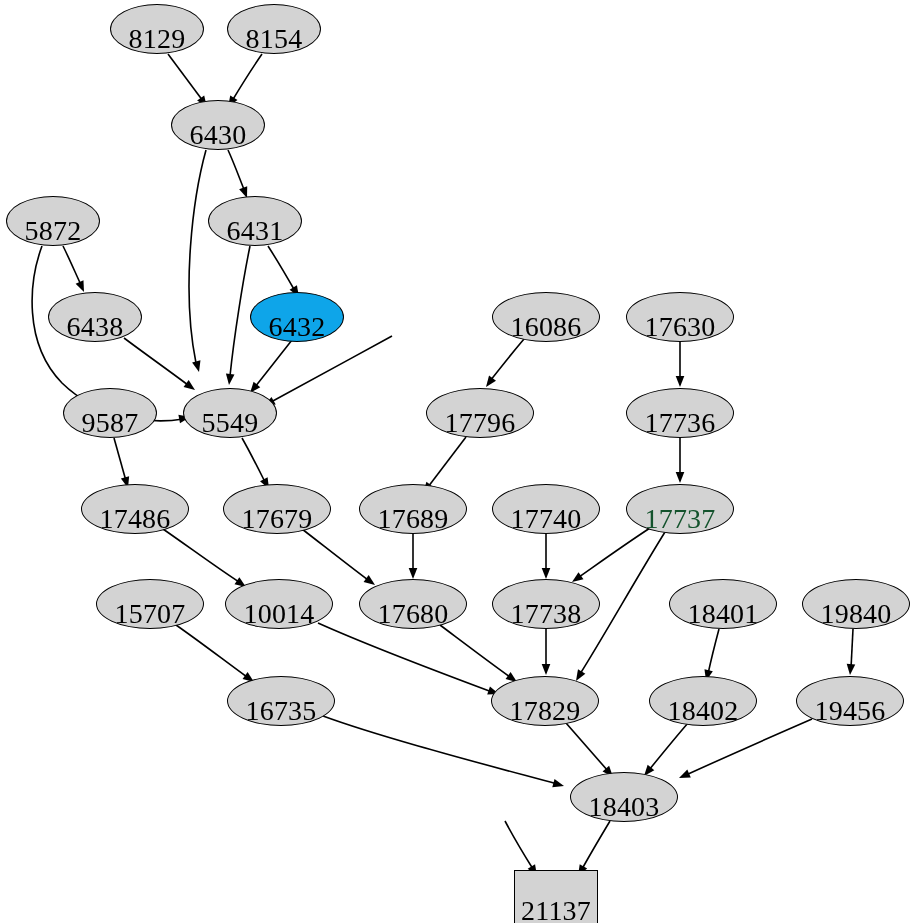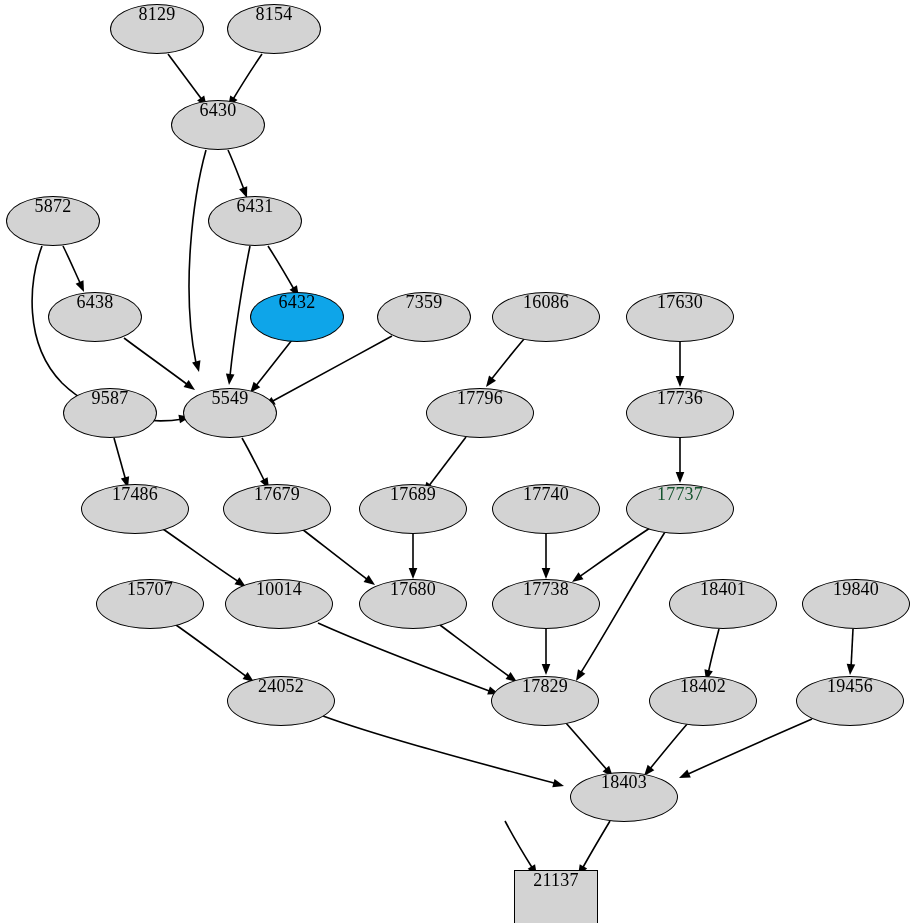--- a/index.html
+++ b/index.html
@@ -21,28 +21,28 @@
   #edge-layer {
     position: absolute;
     left: 0;
     top: 0;
     width: 918px;
     height: 923px;
   }
   .graph-node {
     position: absolute;
     display: flex;
-    align-items: flex-start;
+    align-items: flex-end;
     justify-content: center;
     box-sizing: border-box;
     background: #d3d3d3;
     border: 1px solid #000000;
     color: #000000;
     font-family: "Liberation Serif", "DejaVu Serif", serif;
-    font-size: 18px;
+    font-size: 28px;
     line-height: 1;
     letter-spacing: 0.2px;
     white-space: nowrap;
     user-select: none;
   }
   .graph-node.ellipse {
     border-radius: 50%;
   }
   .graph-node.box {
     border-radius: 0;
@@ -211,23 +211,20 @@
     </div>
     <div class="graph-node ellipse" style="left: 208px; top: 196px; width: 94px; height: 50px; background: rgb(211, 211, 211); border-color: rgb(0, 0, 0); color: rgb(0, 0, 0);">
       <span class="node-label">6431</span>
     </div>
     <div class="graph-node ellipse" style="left: 48px; top: 292px; width: 94px; height: 50px; background: rgb(211, 211, 211); border-color: rgb(0, 0, 0); color: rgb(0, 0, 0);">
       <span class="node-label">6438</span>
     </div>
     <div class="graph-node ellipse" style="left: 250px; top: 292px; width: 94px; height: 50px; background: #0ea5e9; border-color: rgb(0, 0, 0); color: rgb(0, 0, 0);">
       <span class="node-label">6432</span>
     </div>
-    <div class="graph-node ellipse" style="left: 377px; top: 292px; width: 94px; height: 50px; background: rgb(211, 211, 211); border-color: rgb(0, 0, 0); color: rgb(0, 0, 0);">
-      <span class="node-label">7359</span>
-    </div>
     <div class="graph-node ellipse" style="left: 492px; top: 292px; width: 108px; height: 50px; background: rgb(211, 211, 211); border-color: rgb(0, 0, 0); color: rgb(0, 0, 0);">
       <span class="node-label">16086</span>
     </div>
     <div class="graph-node ellipse" style="left: 626px; top: 292px; width: 108px; height: 50px; background: rgb(211, 211, 211); border-color: rgb(0, 0, 0); color: rgb(0, 0, 0);">
       <span class="node-label">17630</span>
     </div>
     <div class="graph-node ellipse" style="left: 63px; top: 388px; width: 94px; height: 50px; background: rgb(211, 211, 211); border-color: rgb(0, 0, 0); color: rgb(0, 0, 0);">
       <span class="node-label">9587</span>
     </div>
     <div class="graph-node ellipse" style="left: 183px; top: 388px; width: 94px; height: 50px; background: rgb(211, 211, 211); border-color: rgb(0, 0, 0); color: rgb(0, 0, 0);">
@@ -266,21 +263,21 @@
     <div class="graph-node ellipse" style="left: 492px; top: 579px; width: 108px; height: 50px; background: rgb(211, 211, 211); border-color: rgb(0, 0, 0); color: rgb(0, 0, 0);">
       <span class="node-label">17738</span>
     </div>
     <div class="graph-node ellipse" style="left: 669px; top: 579px; width: 108px; height: 50px; background: rgb(211, 211, 211); border-color: rgb(0, 0, 0); color: rgb(0, 0, 0);">
       <span class="node-label">18401</span>
     </div>
     <div class="graph-node ellipse" style="left: 802px; top: 579px; width: 108px; height: 50px; background: rgb(211, 211, 211); border-color: rgb(0, 0, 0); color: rgb(0, 0, 0);">
       <span class="node-label">19840</span>
     </div>
     <div class="graph-node ellipse" style="left: 227px; top: 676px; width: 108px; height: 50px; background: rgb(211, 211, 211); border-color: rgb(0, 0, 0); color: rgb(0, 0, 0);">
-      <span class="node-label">24052</span>
+      <span class="node-label">16735</span>
     </div>
     <div class="graph-node ellipse" style="left: 491px; top: 676px; width: 108px; height: 50px; background: rgb(211, 211, 211); border-color: rgb(0, 0, 0); color: rgb(0, 0, 0);">
       <span class="node-label">17829</span>
     </div>
     <div class="graph-node ellipse" style="left: 649px; top: 676px; width: 108px; height: 50px; background: rgb(211, 211, 211); border-color: rgb(0, 0, 0); color: rgb(0, 0, 0);">
       <span class="node-label">18402</span>
     </div>
     <div class="graph-node ellipse" style="left: 796px; top: 676px; width: 108px; height: 50px; background: rgb(211, 211, 211); border-color: rgb(0, 0, 0); color: rgb(0, 0, 0);">
       <span class="node-label">19456</span>
     </div>

